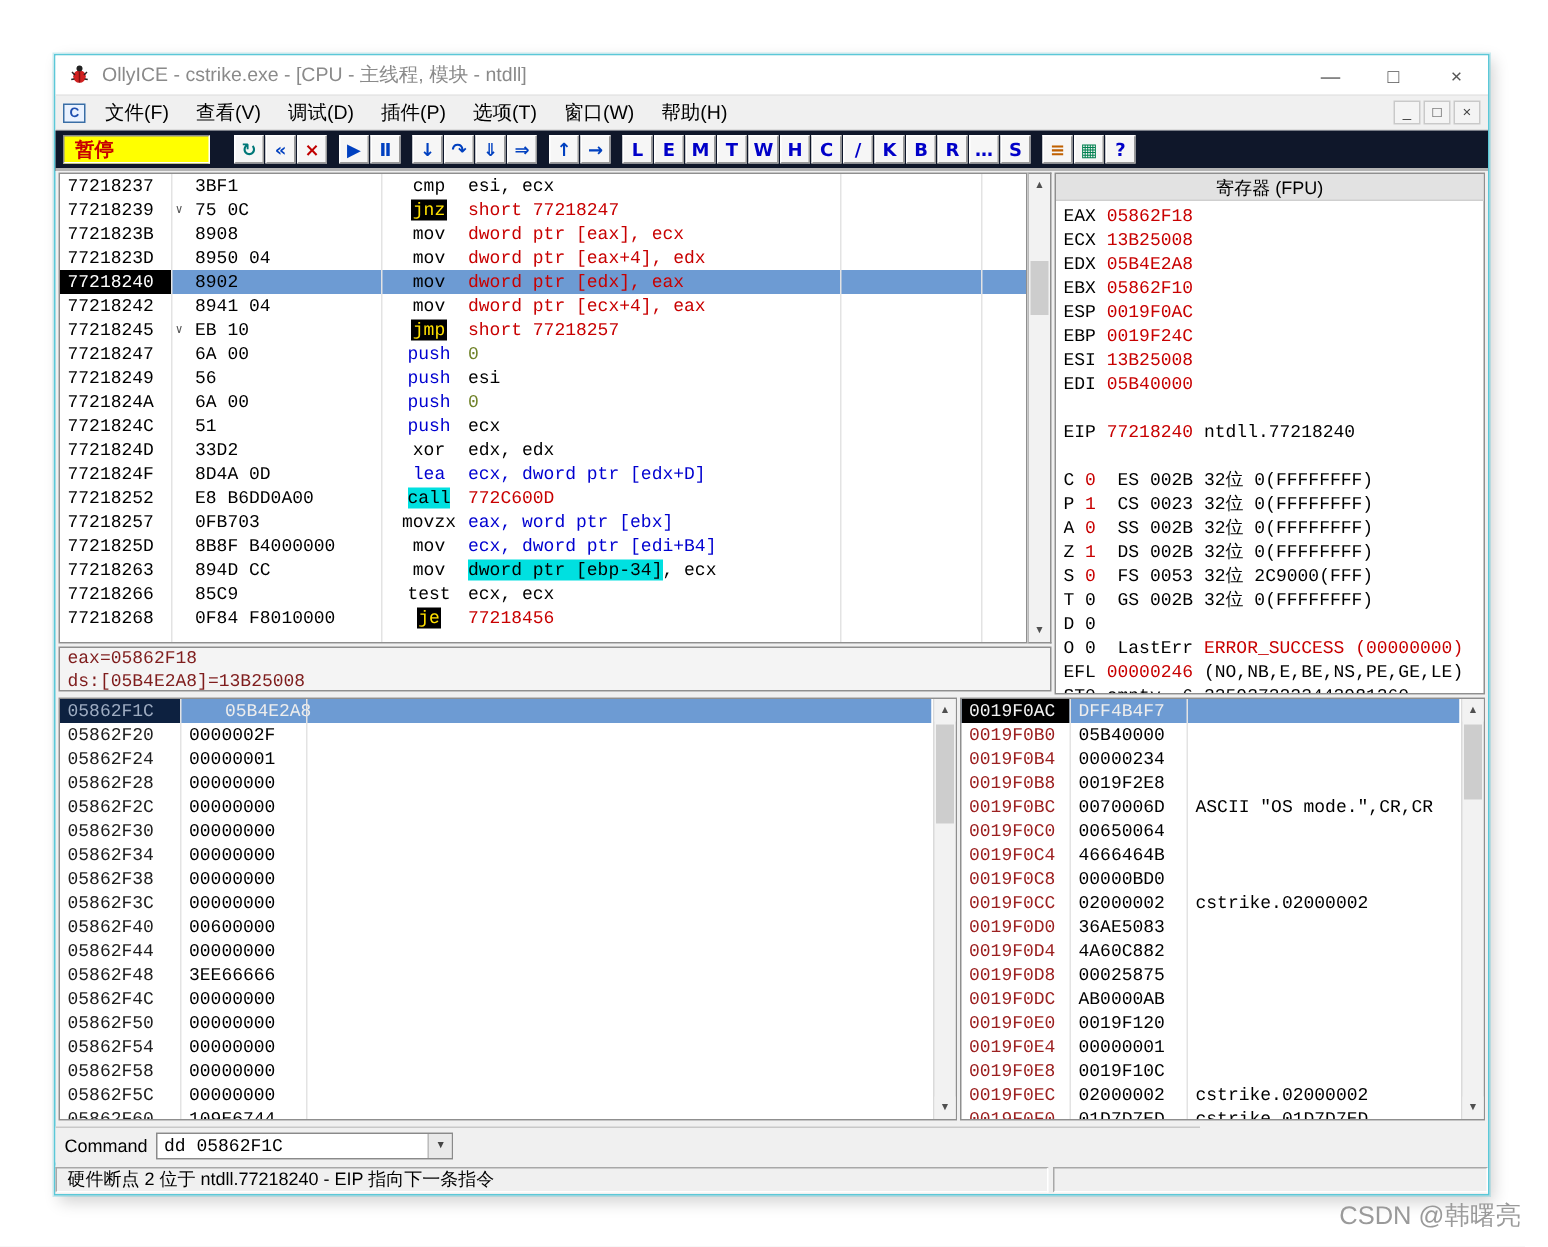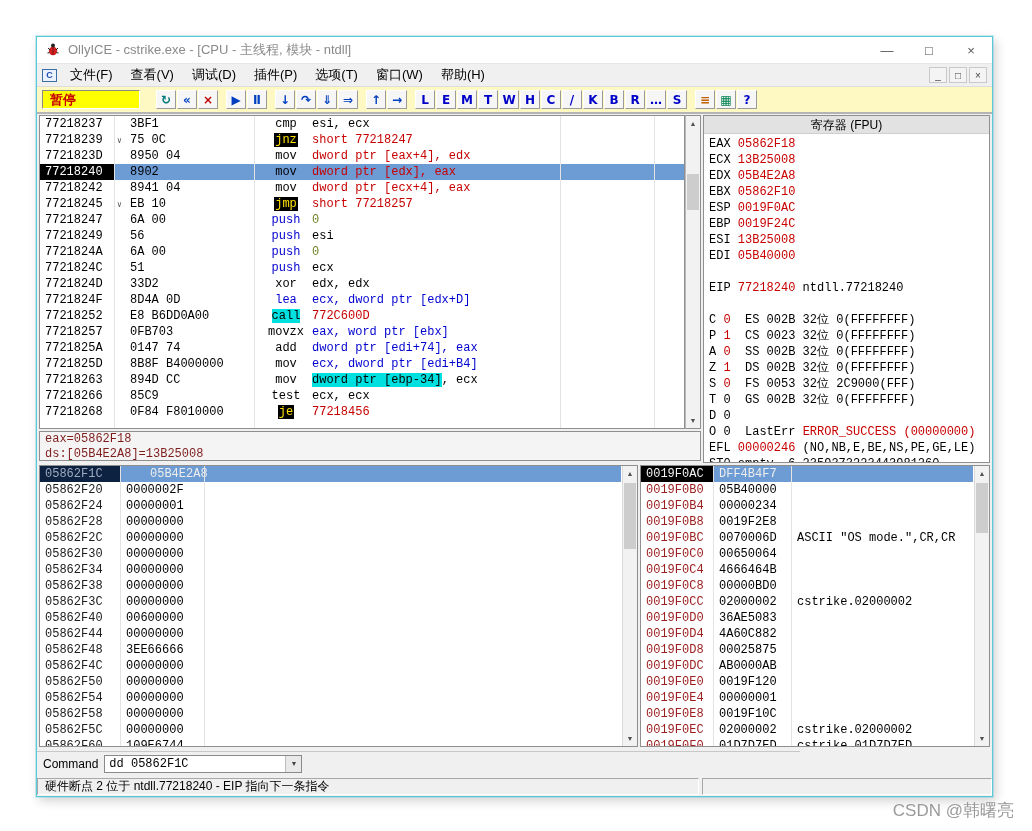--- a/index.html
+++ b/index.html
@@ -21,21 +21,21 @@
   .menubar{height:24px;background:#f0f0f0;display:flex;align-items:center;padding:0 5px;
            border-top:1px solid #e6e6e6;border-bottom:1px solid #dcdcdc;font-size:13px;}
   .mdi-icon{width:15px;height:13px;border:1px solid #3a6ea5;background:#eaf2ff;margin-right:4px;
             font-size:9px;font-weight:bold;color:#2050b0;line-height:11px;text-align:center;}
   .menu-item{padding:2px 9px;color:#000;white-space:nowrap;}
   .mdi-controls{margin-left:auto;display:flex;}
   .mdi-btn{width:18px;height:16px;display:flex;align-items:center;justify-content:center;
            font-size:10px;color:#444;border:1px solid #c9c9c9;background:#f4f4f4;margin-left:2px;}
 
   
-  .toolbar{height:27px;display:flex;align-items:center;background:#fef9c3;padding:0 5px;
+  .toolbar{height:27px;display:flex;align-items:center;background:#0f172a;padding:0 5px;
            border-bottom:2px solid #b4b4b4;}
   .pause-box{width:98px;height:19px;background:var(--pause-bg);color:var(--pause-fg);
              font-weight:bold;font-size:13px;padding-left:7px;display:flex;align-items:center;
              border:1px solid #8a8a8a;border-right-color:#fff;border-bottom-color:#fff;margin-right:9px;}
   .tb-btn{width:20px;height:19px;margin-right:1px;background:#f6f6f6;cursor:default;
           border:1px solid;border-color:#fff #9a9a9a #9a9a9a #fff;
           font-size:12px;font-weight:bold;display:flex;align-items:center;justify-content:center;
           font-family:"DejaVu Sans","Liberation Sans",sans-serif;}
   .tb-btn.gap{margin-left:7px;}
 
@@ -197,33 +197,33 @@
         <div class="tb-btn gap" style="color: rgb(192, 96, 0);">≡</div>
         <div class="tb-btn" style="color: rgb(0, 128, 80);">▦</div>
         <div class="tb-btn" style="color: rgb(0, 0, 200);">?</div>
       </div>
   </div>
 
   <div class="pane disasm">
     <div class="rows">
         <div class="drow"><span class="dc c-addr">77218237</span><span class="dc c-hex">3BF1</span><span class="dc c-ins"><span class="mn"><span class="tk tk-k">cmp</span></span><span class="tk tk-k">esi, ecx</span></span><span class="dc c-cmt"></span></div>
         <div class="drow"><span class="dc c-addr">77218239</span><span class="dc c-hex"><span class="jarrow">∨</span>75 0C</span><span class="dc c-ins"><span class="mn"><span class="tk tk-y">jnz</span></span><span class="tk tk-r">short 77218247</span></span><span class="dc c-cmt"></span></div>
+        <div class="drow"><span class="dc c-addr">7721823B</span><span class="dc c-hex">8908</span><span class="dc c-ins"><span class="mn"><span class="tk tk-k">mov</span></span><span class="tk tk-r">dword ptr [eax], ecx</span></span><span class="dc c-cmt"></span></div>
         <div class="drow"><span class="dc c-addr">7721823D</span><span class="dc c-hex">8950 04</span><span class="dc c-ins"><span class="mn"><span class="tk tk-k">mov</span></span><span class="tk tk-r">dword ptr [eax+4], edx</span></span><span class="dc c-cmt"></span></div>
         <div class="drow sel"><span class="dc c-addr">77218240</span><span class="dc c-hex">8902</span><span class="dc c-ins"><span class="mn"><span class="tk tk-k">mov</span></span><span class="tk tk-r">dword ptr [edx], eax</span></span><span class="dc c-cmt"></span></div>
         <div class="drow"><span class="dc c-addr">77218242</span><span class="dc c-hex">8941 04</span><span class="dc c-ins"><span class="mn"><span class="tk tk-k">mov</span></span><span class="tk tk-r">dword ptr [ecx+4], eax</span></span><span class="dc c-cmt"></span></div>
         <div class="drow"><span class="dc c-addr">77218245</span><span class="dc c-hex"><span class="jarrow">∨</span>EB 10</span><span class="dc c-ins"><span class="mn"><span class="tk tk-y">jmp</span></span><span class="tk tk-r">short 77218257</span></span><span class="dc c-cmt"></span></div>
         <div class="drow"><span class="dc c-addr">77218247</span><span class="dc c-hex">6A 00</span><span class="dc c-ins"><span class="mn"><span class="tk tk-b">push</span></span><span class="tk tk-g">0</span></span><span class="dc c-cmt"></span></div>
         <div class="drow"><span class="dc c-addr">77218249</span><span class="dc c-hex">56</span><span class="dc c-ins"><span class="mn"><span class="tk tk-b">push</span></span><span class="tk tk-k">esi</span></span><span class="dc c-cmt"></span></div>
         <div class="drow"><span class="dc c-addr">7721824A</span><span class="dc c-hex">6A 00</span><span class="dc c-ins"><span class="mn"><span class="tk tk-b">push</span></span><span class="tk tk-g">0</span></span><span class="dc c-cmt"></span></div>
         <div class="drow"><span class="dc c-addr">7721824C</span><span class="dc c-hex">51</span><span class="dc c-ins"><span class="mn"><span class="tk tk-b">push</span></span><span class="tk tk-k">ecx</span></span><span class="dc c-cmt"></span></div>
         <div class="drow"><span class="dc c-addr">7721824D</span><span class="dc c-hex">33D2</span><span class="dc c-ins"><span class="mn"><span class="tk tk-k">xor</span></span><span class="tk tk-k">edx, edx</span></span><span class="dc c-cmt"></span></div>
         <div class="drow"><span class="dc c-addr">7721824F</span><span class="dc c-hex">8D4A 0D</span><span class="dc c-ins"><span class="mn"><span class="tk tk-b">lea</span></span><span class="tk tk-b">ecx, dword ptr [edx+D]</span></span><span class="dc c-cmt"></span></div>
         <div class="drow"><span class="dc c-addr">77218252</span><span class="dc c-hex">E8 B6DD0A00</span><span class="dc c-ins"><span class="mn"><span class="tk tk-c">call</span></span><span class="tk tk-r">772C600D</span></span><span class="dc c-cmt"></span></div>
         <div class="drow"><span class="dc c-addr">77218257</span><span class="dc c-hex">0FB703</span><span class="dc c-ins"><span class="mn"><span class="tk tk-k">movzx</span></span><span class="tk tk-b">eax, word ptr [ebx]</span></span><span class="dc c-cmt"></span></div>
-        <div class="drow"><span class="dc c-addr">7721825A</span><span class="dc c-hex">0147 74</span><span class="dc c-ins"><span class="mn"><span class="tk tk-k">add</span></span><span class="tk tk-b">dword ptr [edi+74], eax</span></span><span class="dc c-cmt"></span></div>
         <div class="drow"><span class="dc c-addr">7721825D</span><span class="dc c-hex">8B8F B4000000</span><span class="dc c-ins"><span class="mn"><span class="tk tk-k">mov</span></span><span class="tk tk-b">ecx, dword ptr [edi+B4]</span></span><span class="dc c-cmt"></span></div>
         <div class="drow"><span class="dc c-addr">77218263</span><span class="dc c-hex">894D CC</span><span class="dc c-ins"><span class="mn"><span class="tk tk-k">mov</span></span><span class="tk tk-c">dword ptr [ebp-34]</span><span class="tk tk-k">, ecx</span></span><span class="dc c-cmt"></span></div>
         <div class="drow"><span class="dc c-addr">77218266</span><span class="dc c-hex">85C9</span><span class="dc c-ins"><span class="mn"><span class="tk tk-k">test</span></span><span class="tk tk-k">ecx, ecx</span></span><span class="dc c-cmt"></span></div>
         <div class="drow"><span class="dc c-addr">77218268</span><span class="dc c-hex">0F84 F8010000</span><span class="dc c-ins"><span class="mn"><span class="tk tk-y">je</span></span><span class="tk tk-r">77218456</span></span><span class="dc c-cmt"></span></div>
       </div>
     <div class="vline" style="left:74px"></div>
     <div class="vline" style="left:214px"></div>
     <div class="vline" style="left:520px"></div>
     <div class="vline" style="left:614px"></div>
   </div>

